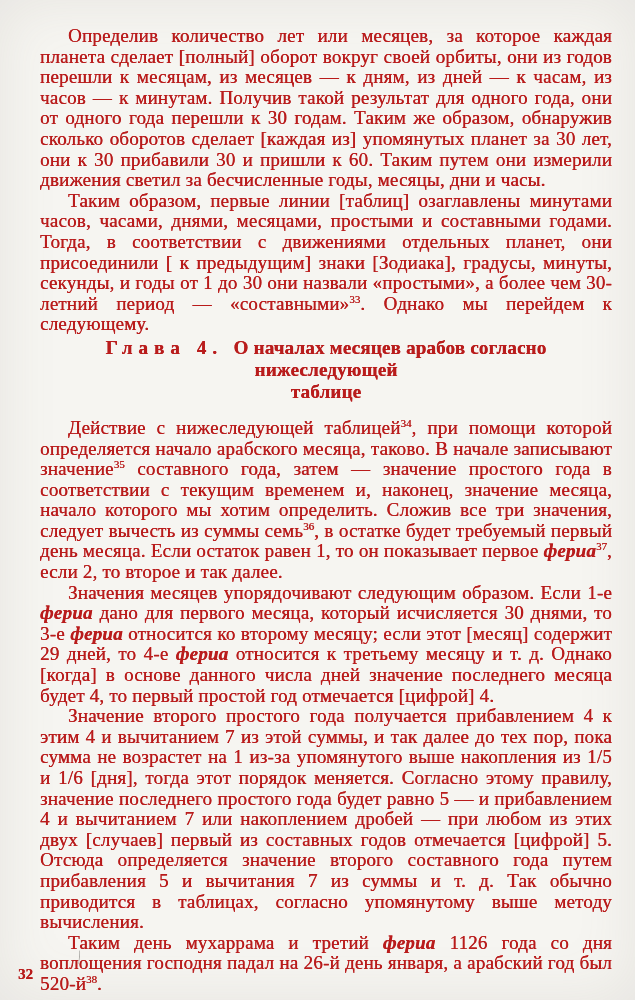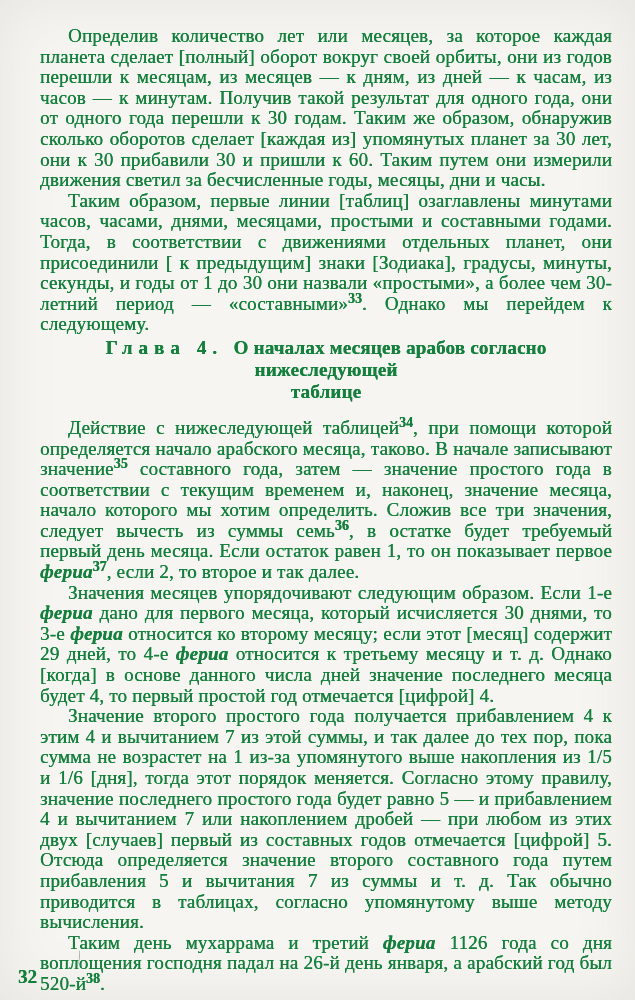--- a/index.html
+++ b/index.html
@@ -4,40 +4,40 @@
 <style>
   html,body{margin:0;padding:0;}
   body{
     width:635px;height:1000px;overflow:hidden;
     background:#e9e8e4;
     font-family:"Liberation Serif","DejaVu Serif",serif;
   }
   .page{
     position:relative;width:635px;height:1000px;
     background:#f6f5f1;
-    color:#15803d;
+    color:#b91c1c;
     box-shadow:inset 0 0 60px rgba(120,115,105,0.12);
   }
   .text-block{
     position:absolute;left:40px;top:26px;width:572px;
     font-size:19px;line-height:20.6px;letter-spacing:0.2px;
     text-align:justify;
     text-shadow:0.3px 0 0 currentColor;
   }
   .text-block p{margin:0;text-indent:28px;}
   .chapter-heading{
     font-weight:bold;text-align:center;text-indent:0;
     margin:2px 0 15px 0;line-height:22px;
   }
   .chapter-heading .chapter{letter-spacing:0.32em;margin-right:0.55em;}
   .it{font-style:italic;font-weight:bold;}
-  sup{font-size:14px;line-height:0;vertical-align:super;letter-spacing:0;font-weight:bold;}
+  sup{font-size:11px;line-height:0;vertical-align:super;letter-spacing:0;}
   .page-number{
     position:absolute;left:18px;top:966px;
-    font-size:19px;font-weight:bold;
+    font-size:15px;font-weight:bold;
     text-shadow:0.3px 0 0 currentColor;
   }
   .scan-artifact{
     position:absolute;left:76px;top:950px;width:3px;height:14px;
     border-right:1.5px solid rgba(40,38,35,0.35);
     border-radius:40%;transform:rotate(4deg);
   }
 </style>
 </head>
 <body>

